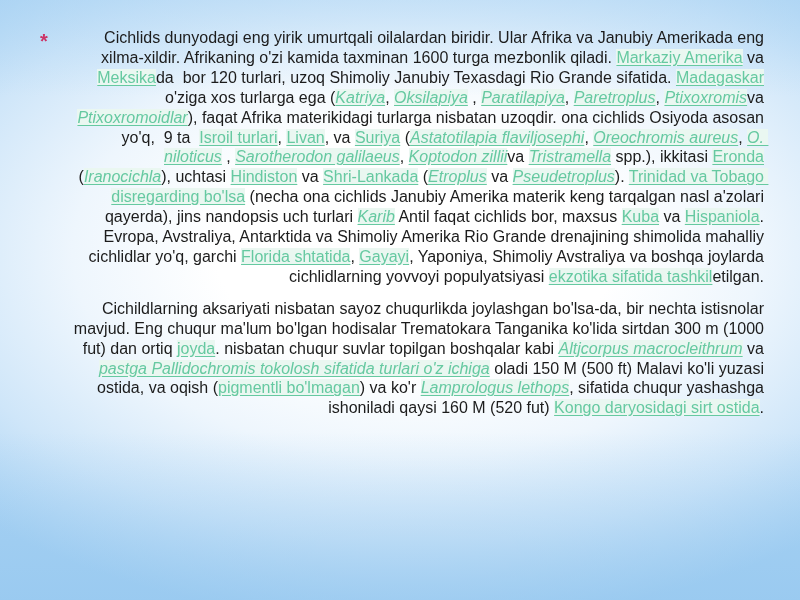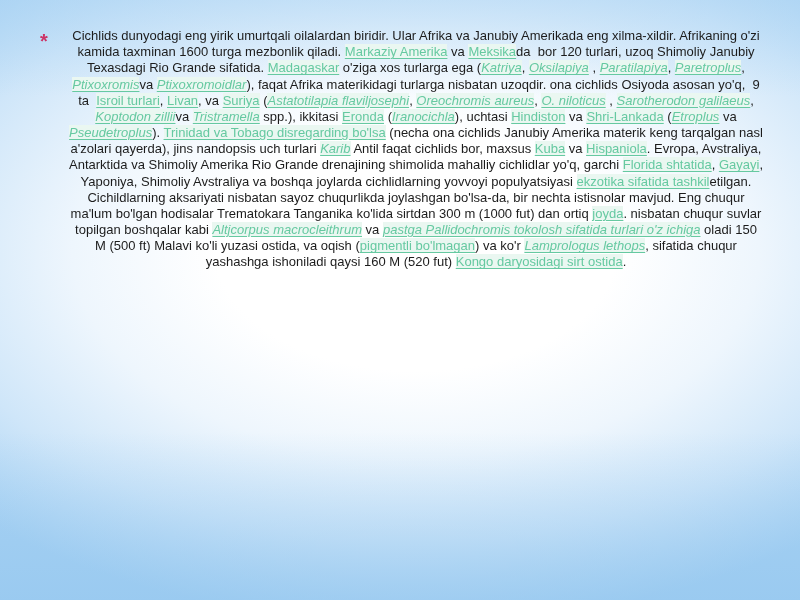--- a/index.html
+++ b/index.html
@@ -32,28 +32,28 @@
     position: absolute;
     left: 0px;
     top: 3px;
     color: var(--accent, #cc3366);
     font-size: 20px;
     font-weight: bold;
     line-height: 1;
   }
   .text-block {
     margin-left: 28px;
-    font-size: 13px;
+    font-size: 16px;
     line-height: 1.245;
     color: var(--text, #1c1c1c);
     white-space: pre-wrap;
-    text-align: center;
+    text-align: right;
   }
   .para { margin: 0; }
-  .para + .para { margin-top: 0; }
+  .para + .para { margin-top: 12px; }
   .lnk {
     color: var(--link, #66c9a1);
     text-decoration: underline;
     text-decoration-color: var(--link, #66c9a1);
     text-underline-offset: 2px;
     background: var(--link-bg, #eaf7f1);
     cursor: pointer;
   }
   .it { font-style: italic; }
 </style>

